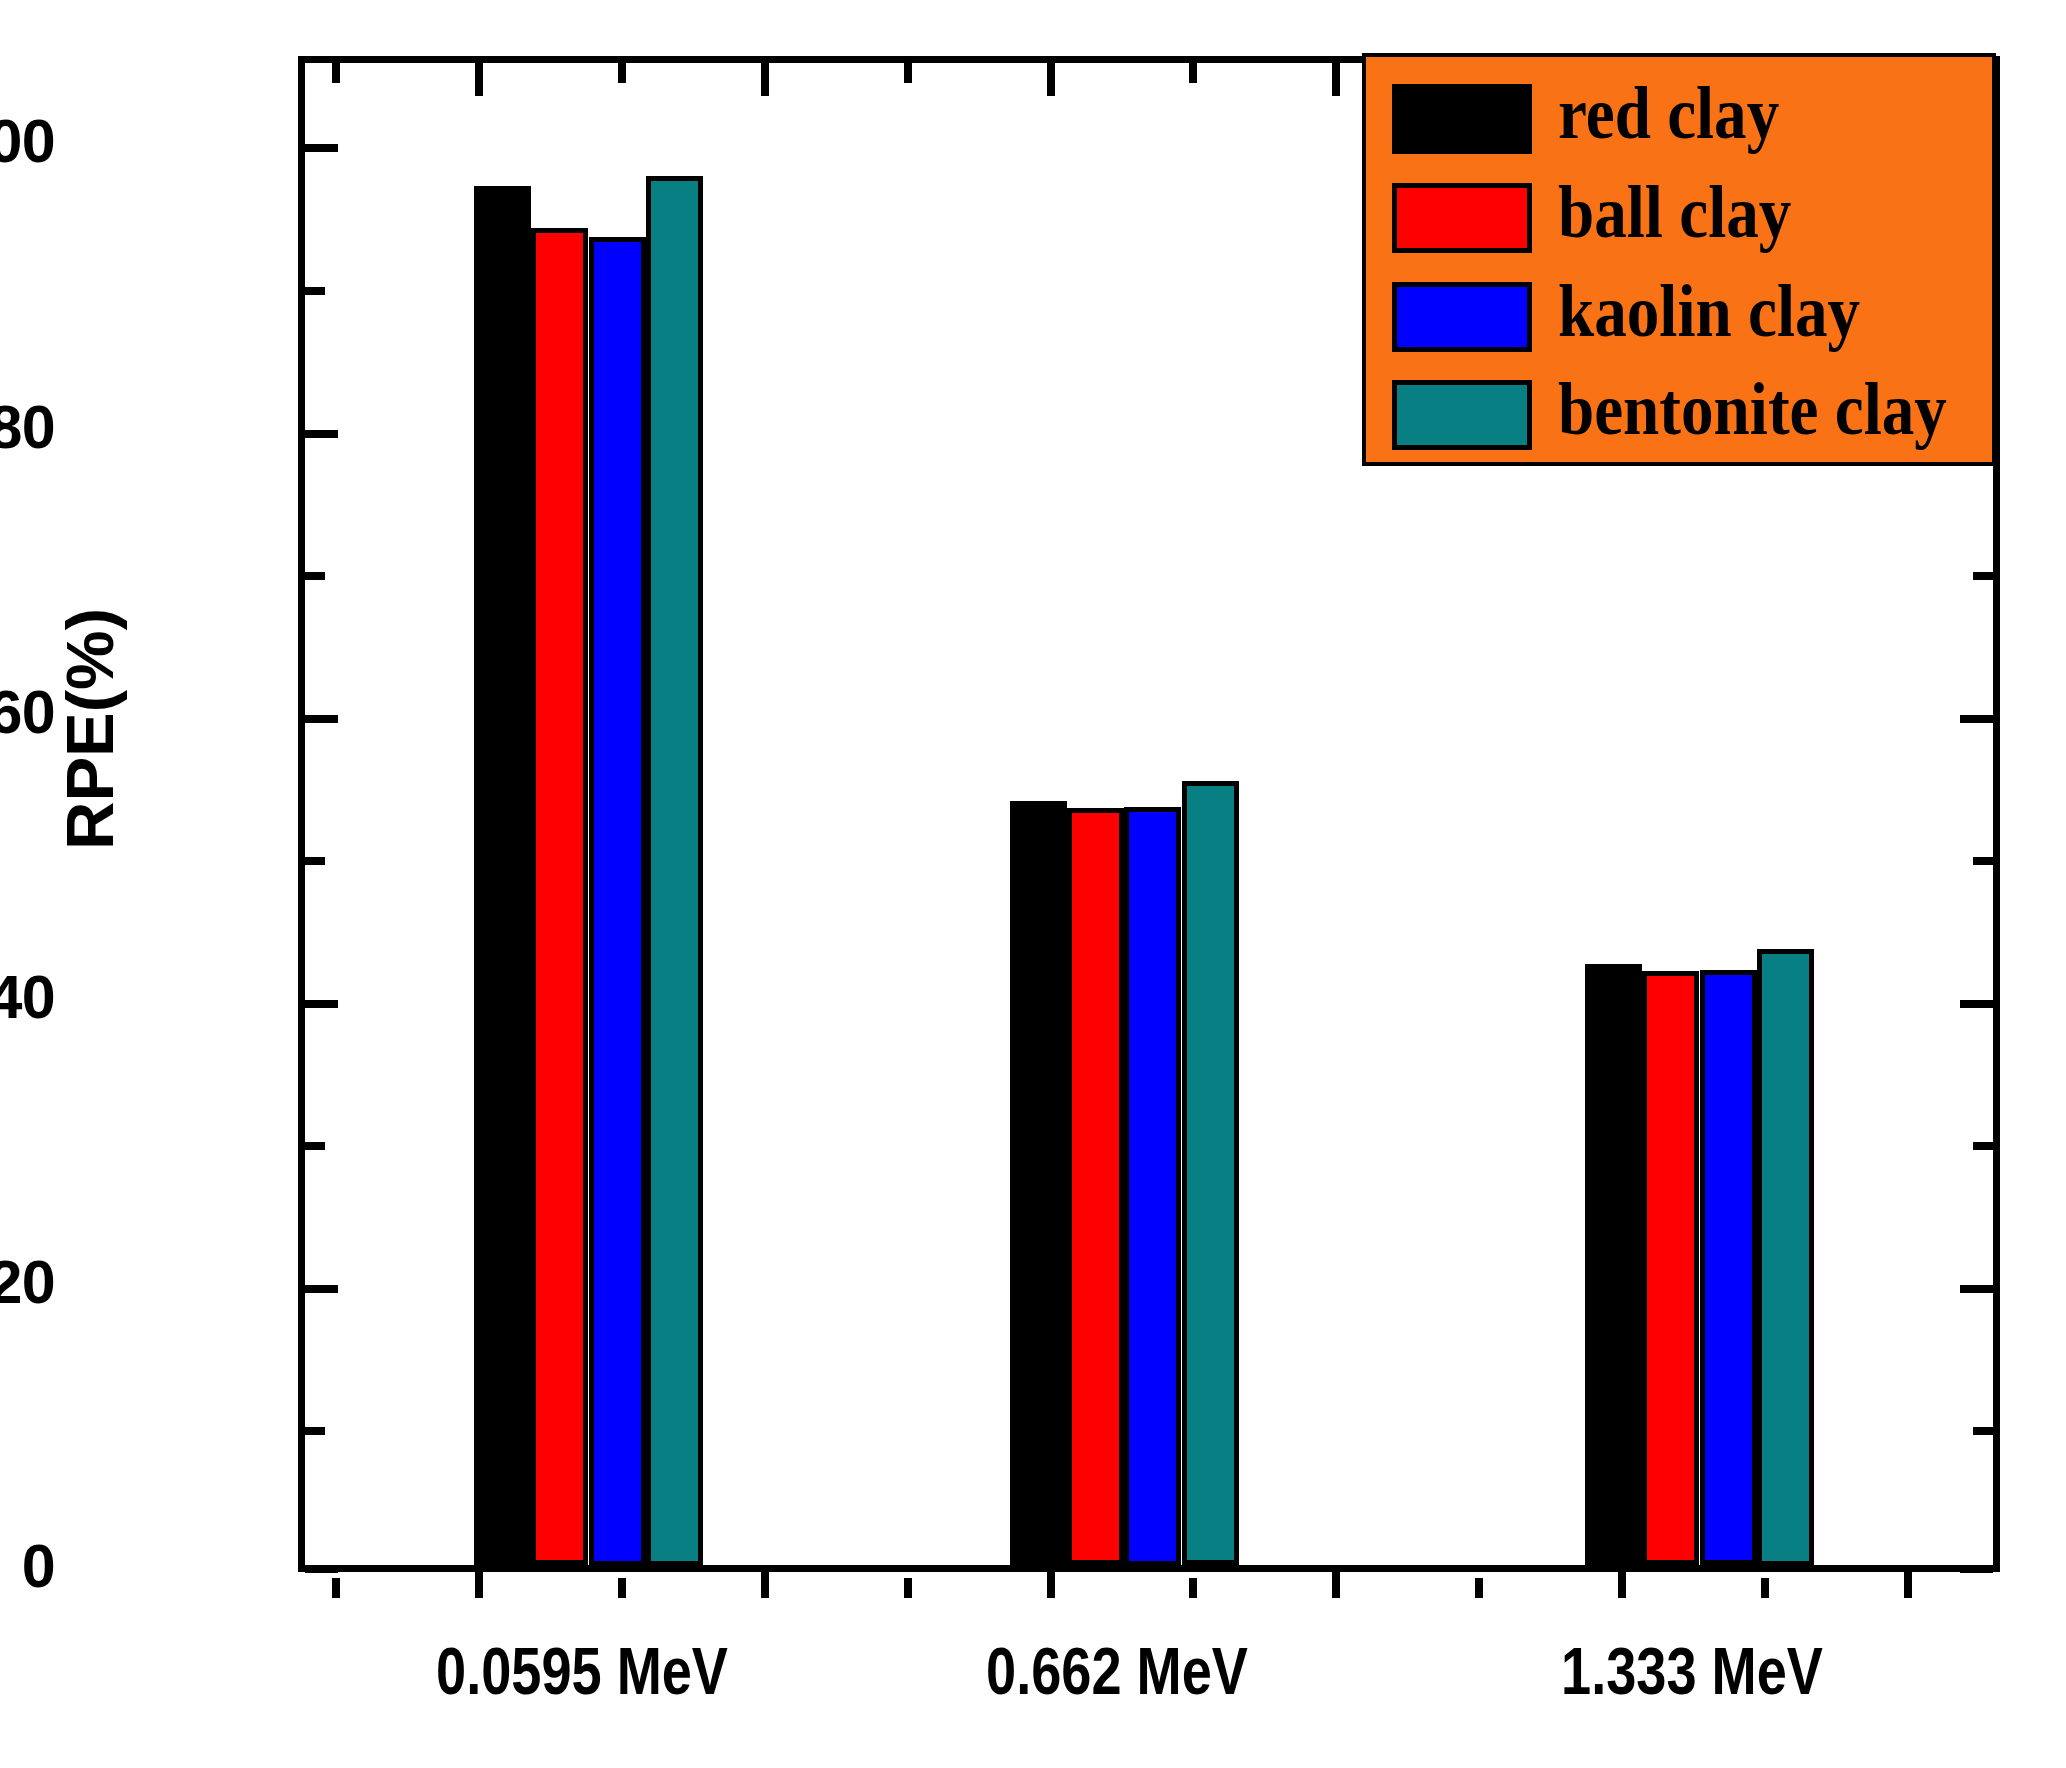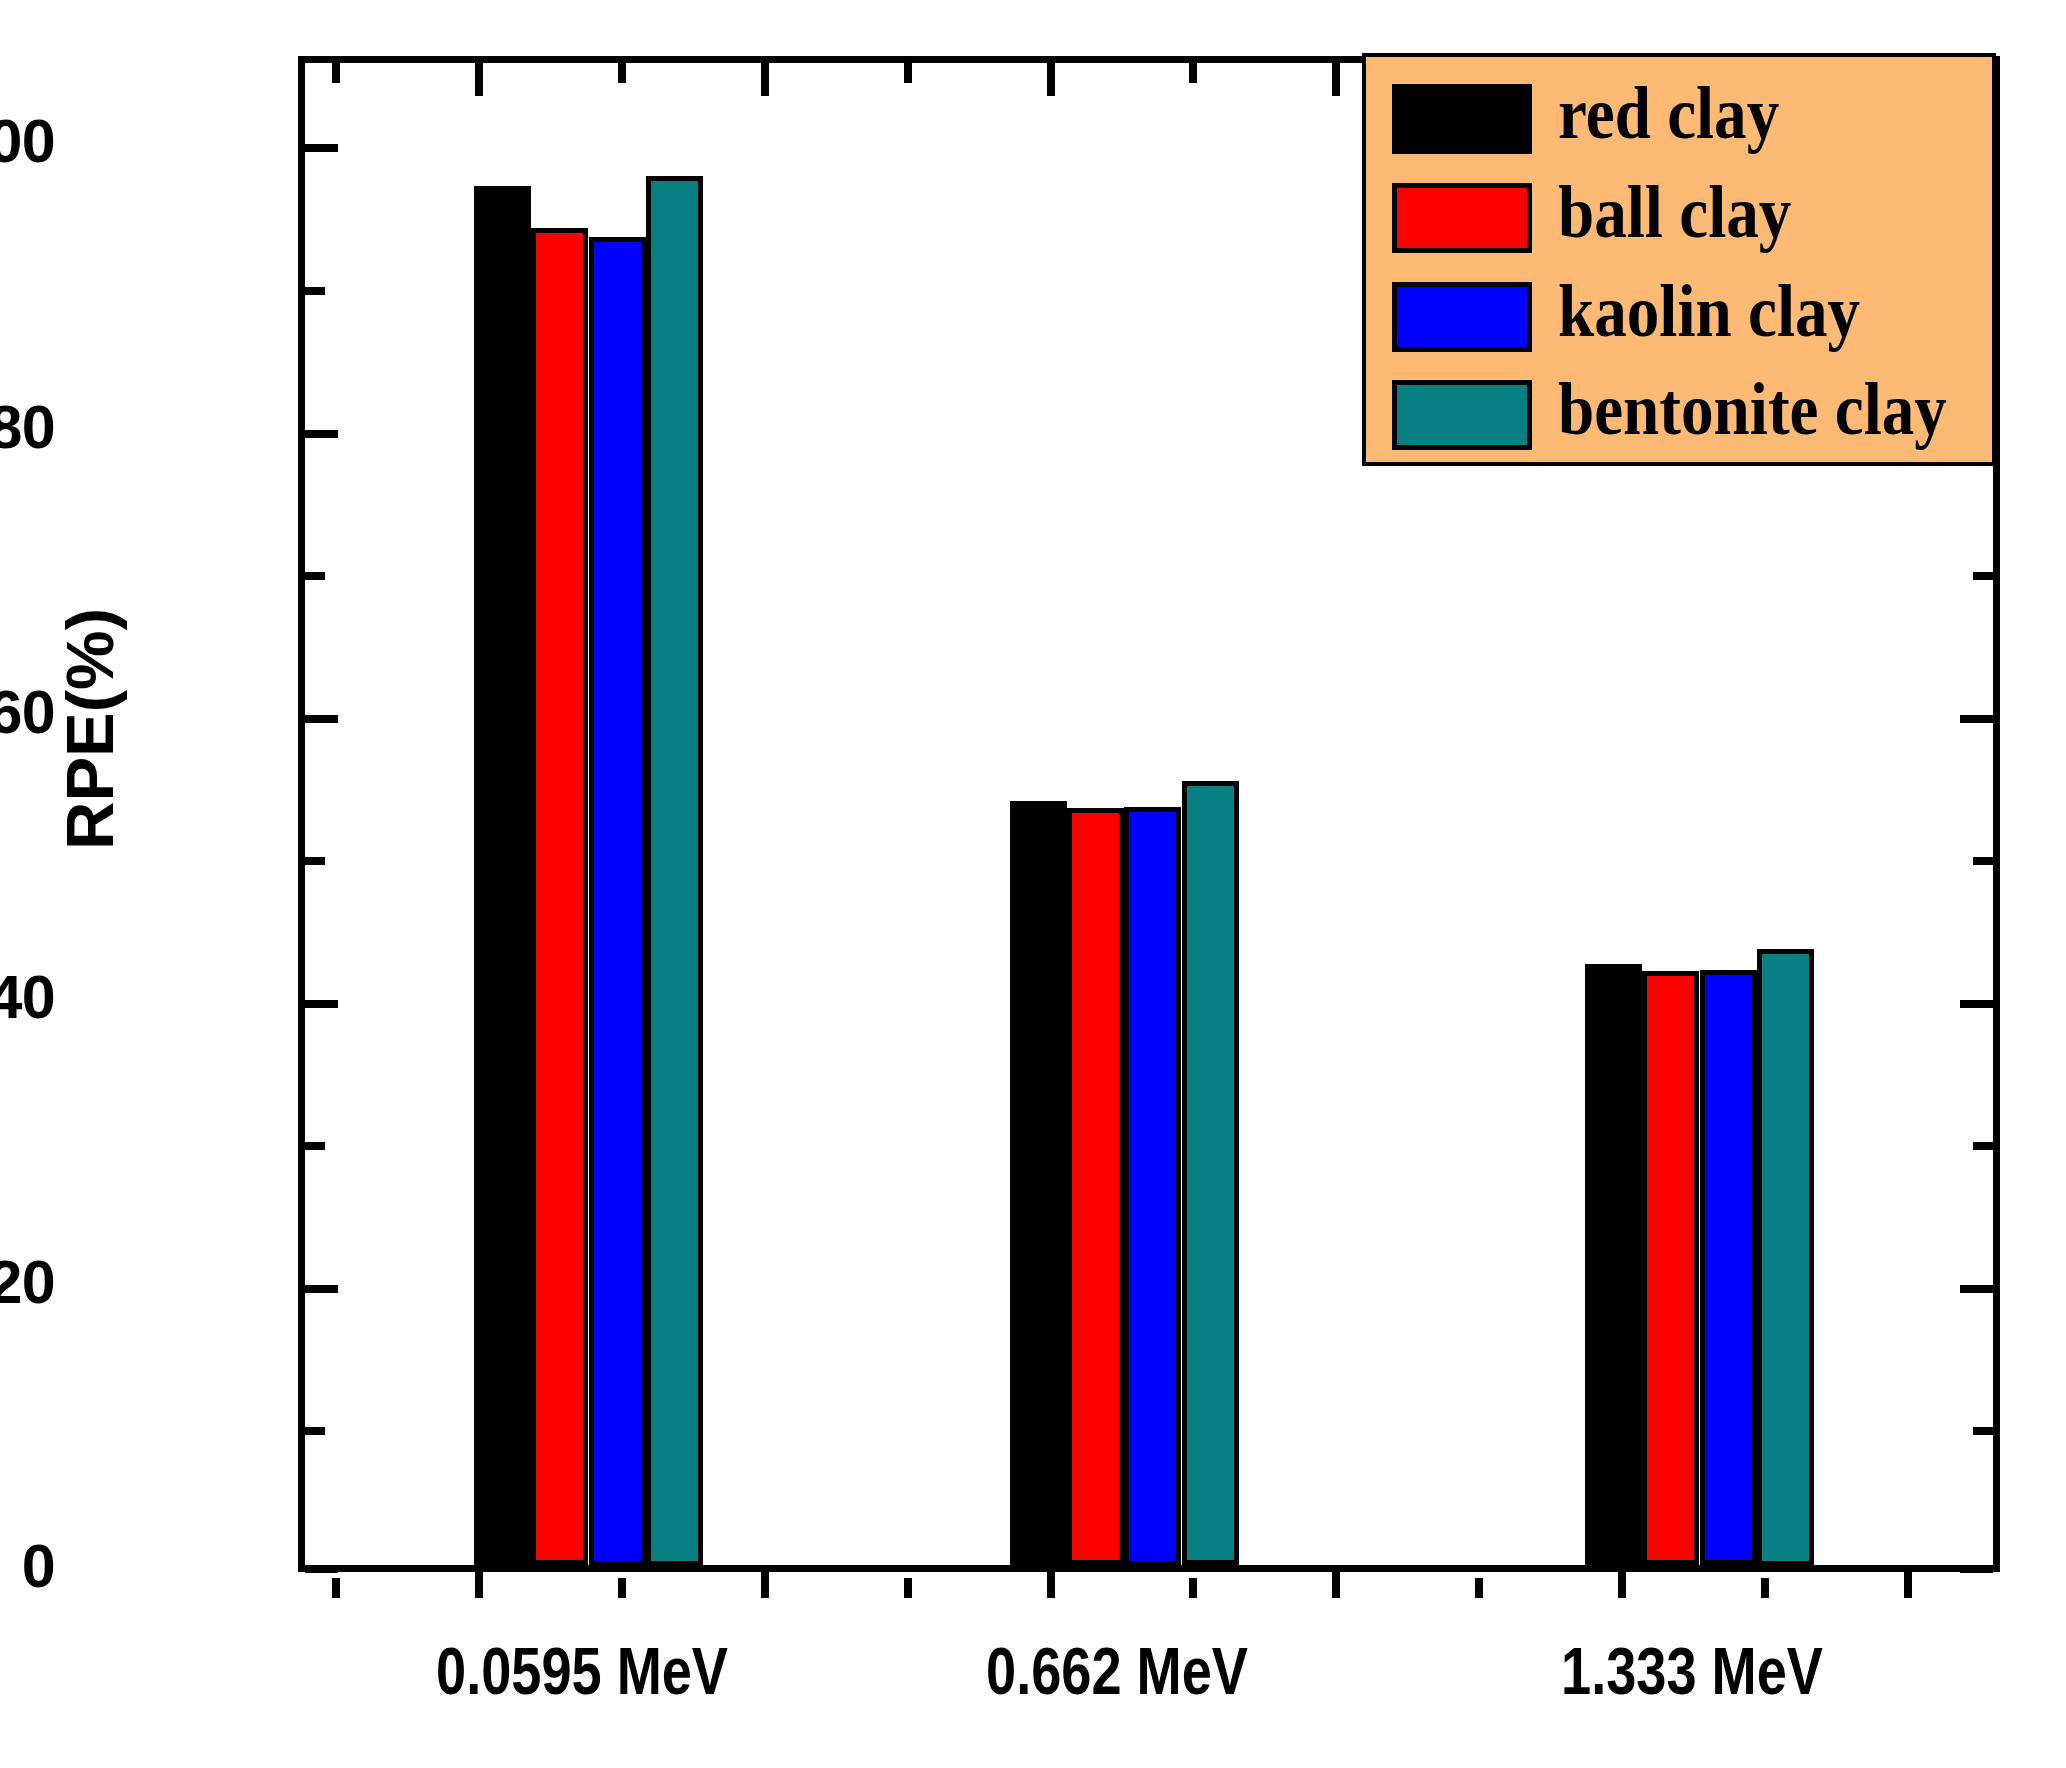--- a/index.html
+++ b/index.html
@@ -46,21 +46,21 @@
   
   #annotation{position:absolute;left:832px;top:111px;
               font-family:"Liberation Sans", sans-serif;
               font-weight:bold;font-size:71px;color:#000;white-space:nowrap;}
 
   
   .bar{position:absolute;box-sizing:border-box;border:5px solid #000;}
 
   
   #legend{position:absolute;left:1363px;top:54px;width:634px;height:413px;
-          background:#fdba74;border:4.3px solid #000;box-sizing:border-box;z-index:5;}
+          background:#f97316;border:4.3px solid #000;box-sizing:border-box;z-index:5;}
   .legend-row{position:absolute;left:26px;height:86px;}
   .legend-swatch{position:absolute;left:0;top:8.6px;width:140px;height:70px;
                  border:5px solid #000;box-sizing:border-box;}
   .legend-text{position:absolute;left:166px;top:-4.3px;
                font-family:"Liberation Serif", serif;
                font-weight:bold;font-size:74px;color:#000;
                white-space:nowrap;transform:scaleX(0.88);transform-origin:left top;}
 </style>
 </head>
 <body>

